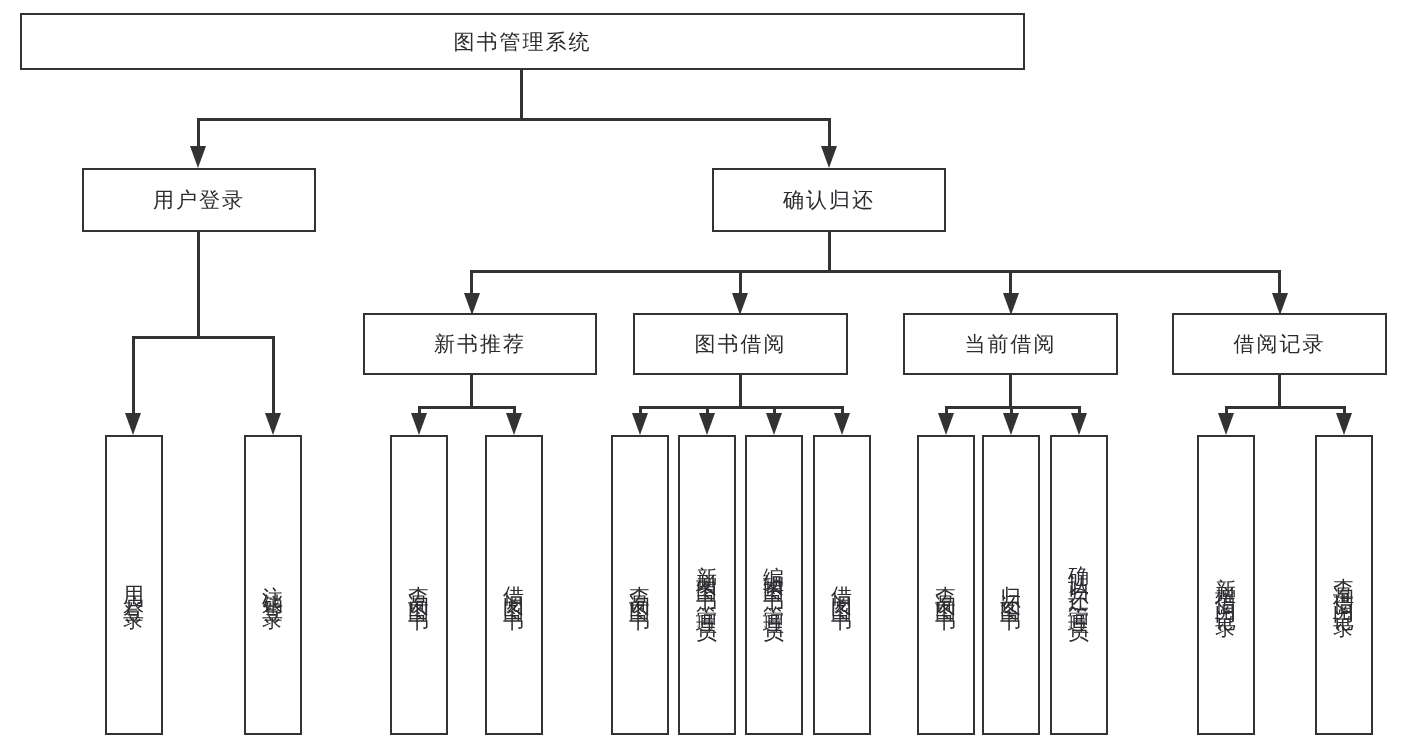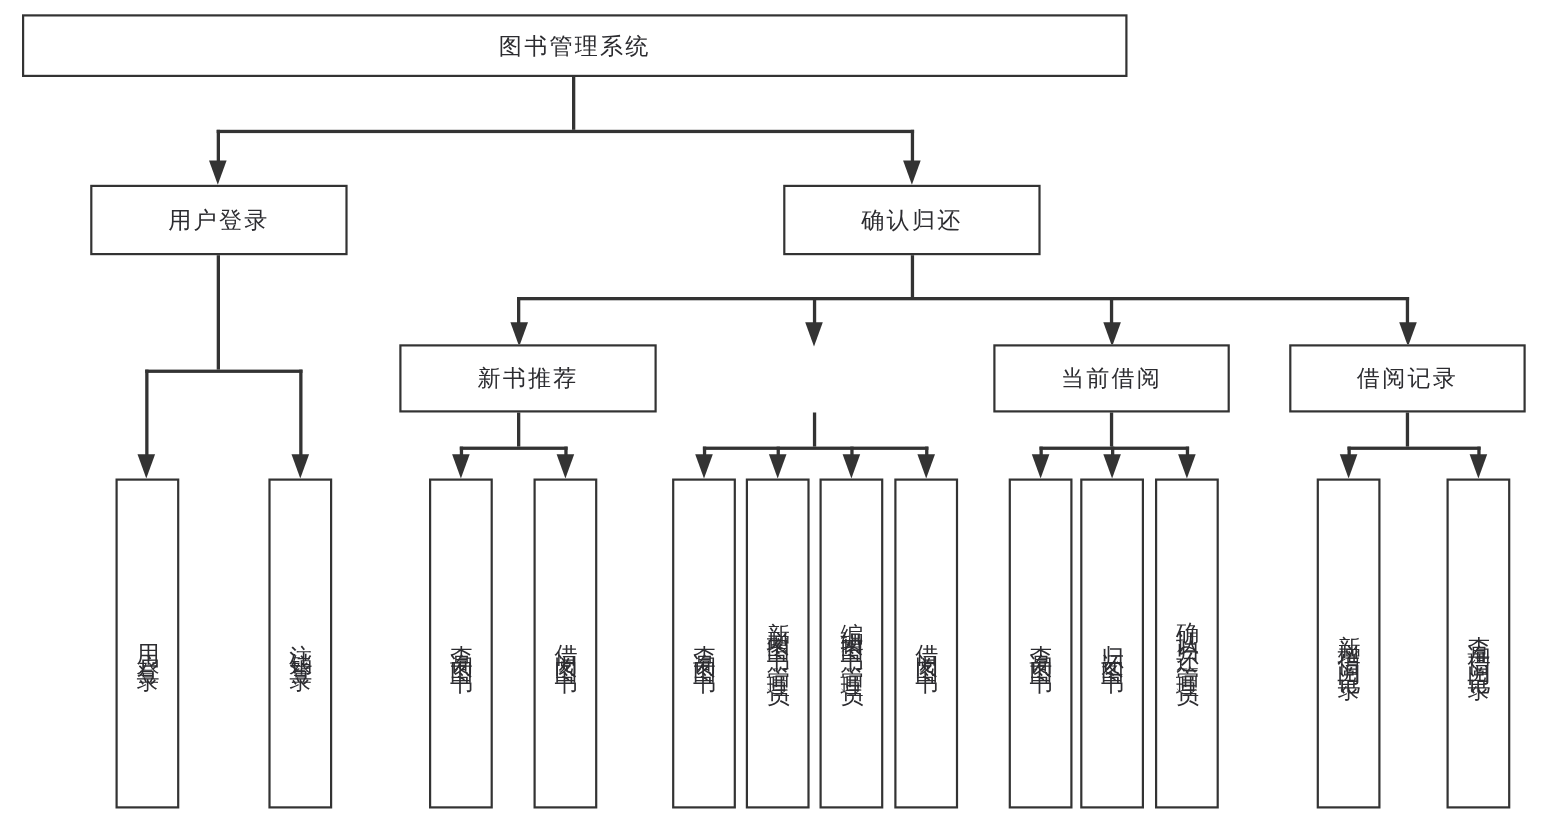--- a/index.html
+++ b/index.html
@@ -93,20 +93,23 @@
   <div class="vline" style="left:738.5px;top:270px;height:26px;"></div>
   <div class="arrow" style="left:732px;top:293px;"></div>
   <div class="vline" style="left:1009px;top:270px;height:26px;"></div>
   <div class="arrow" style="left:1002.5px;top:293px;"></div>
   <div class="vline" style="left:1278px;top:270px;height:26px;"></div>
   <div class="arrow" style="left:1271.5px;top:293px;"></div>
 
   <div class="box hnode" style="left:363px;top:313px;width:234px;height:62px;">
     <span>新书推荐</span>
   </div>
+  <div class="box hnode" style="left:633px;top:313px;width:215px;height:62px;">
+    <span>图书借阅</span>
+  </div>
   <div class="box hnode" style="left:903px;top:313px;width:215px;height:62px;">
     <span>当前借阅</span>
   </div>
   <div class="box hnode" style="left:1172px;top:313px;width:215px;height:62px;">
     <span>借阅记录</span>
   </div>
 
   <div class="vline" style="left:470px;top:375px;height:31px;"></div>
   <div class="hline" style="left:417.5px;top:406px;width:98px;"></div>
   <div class="vline" style="left:417.5px;top:406px;height:10px;"></div>

